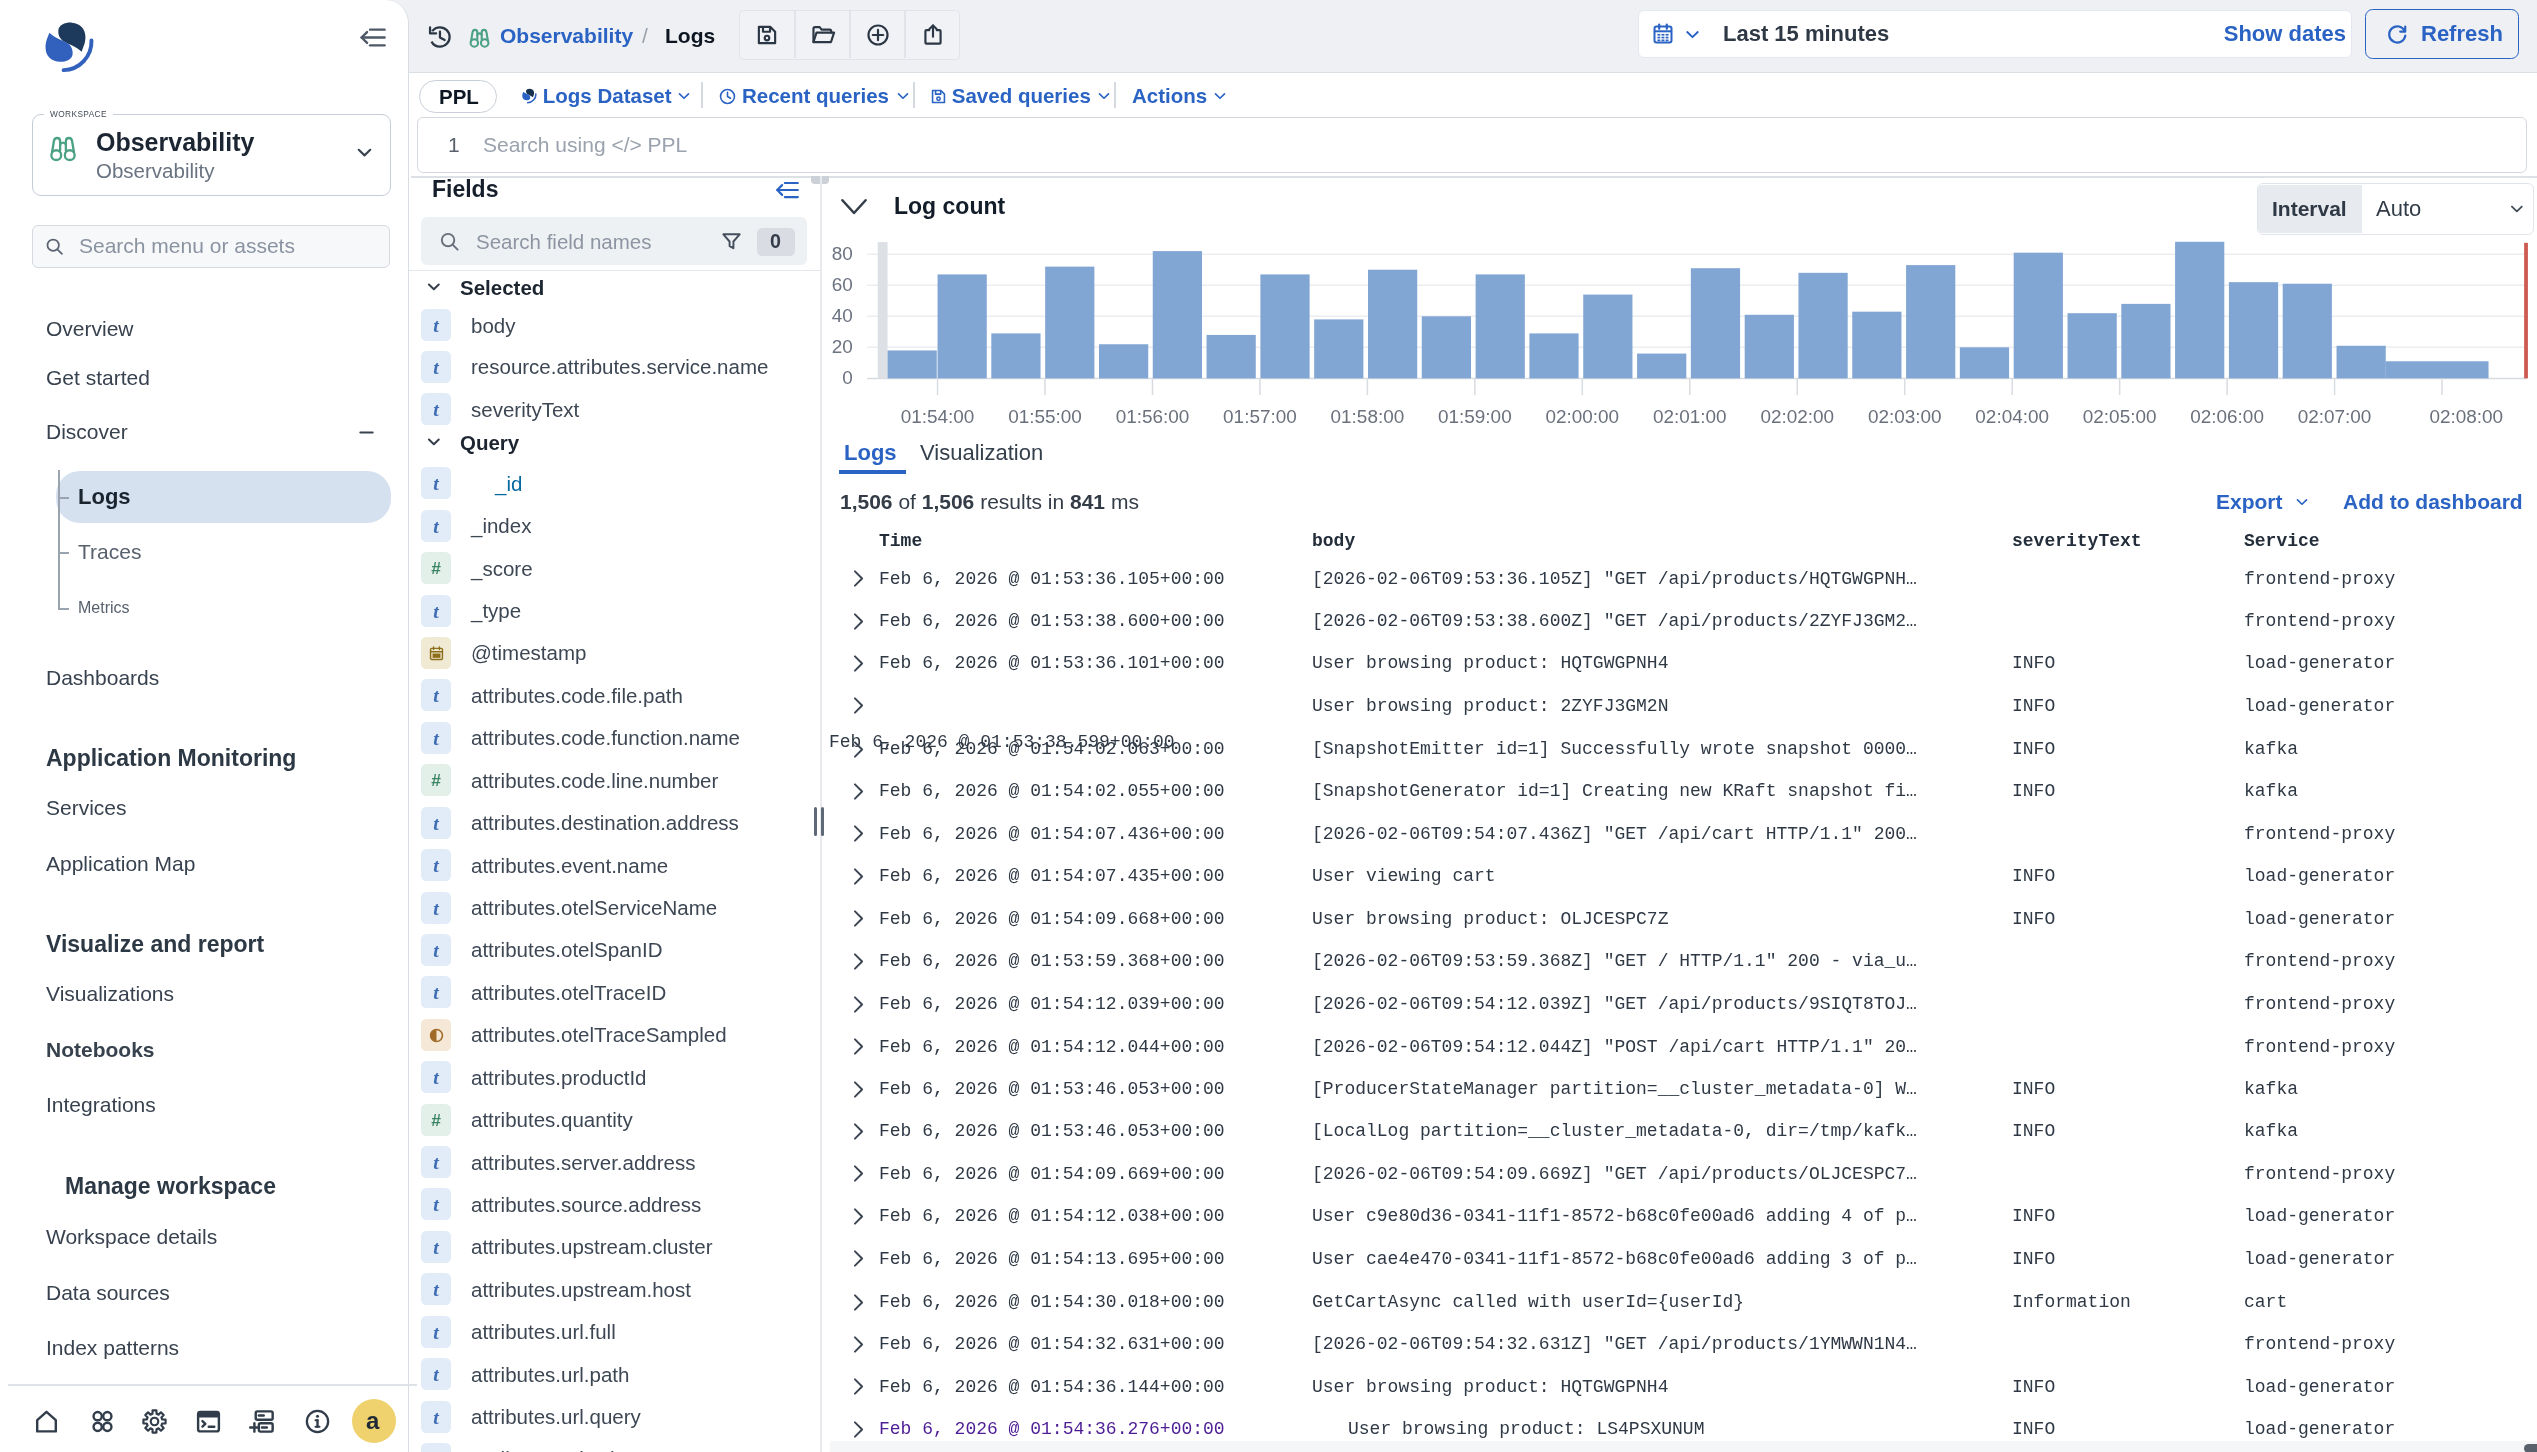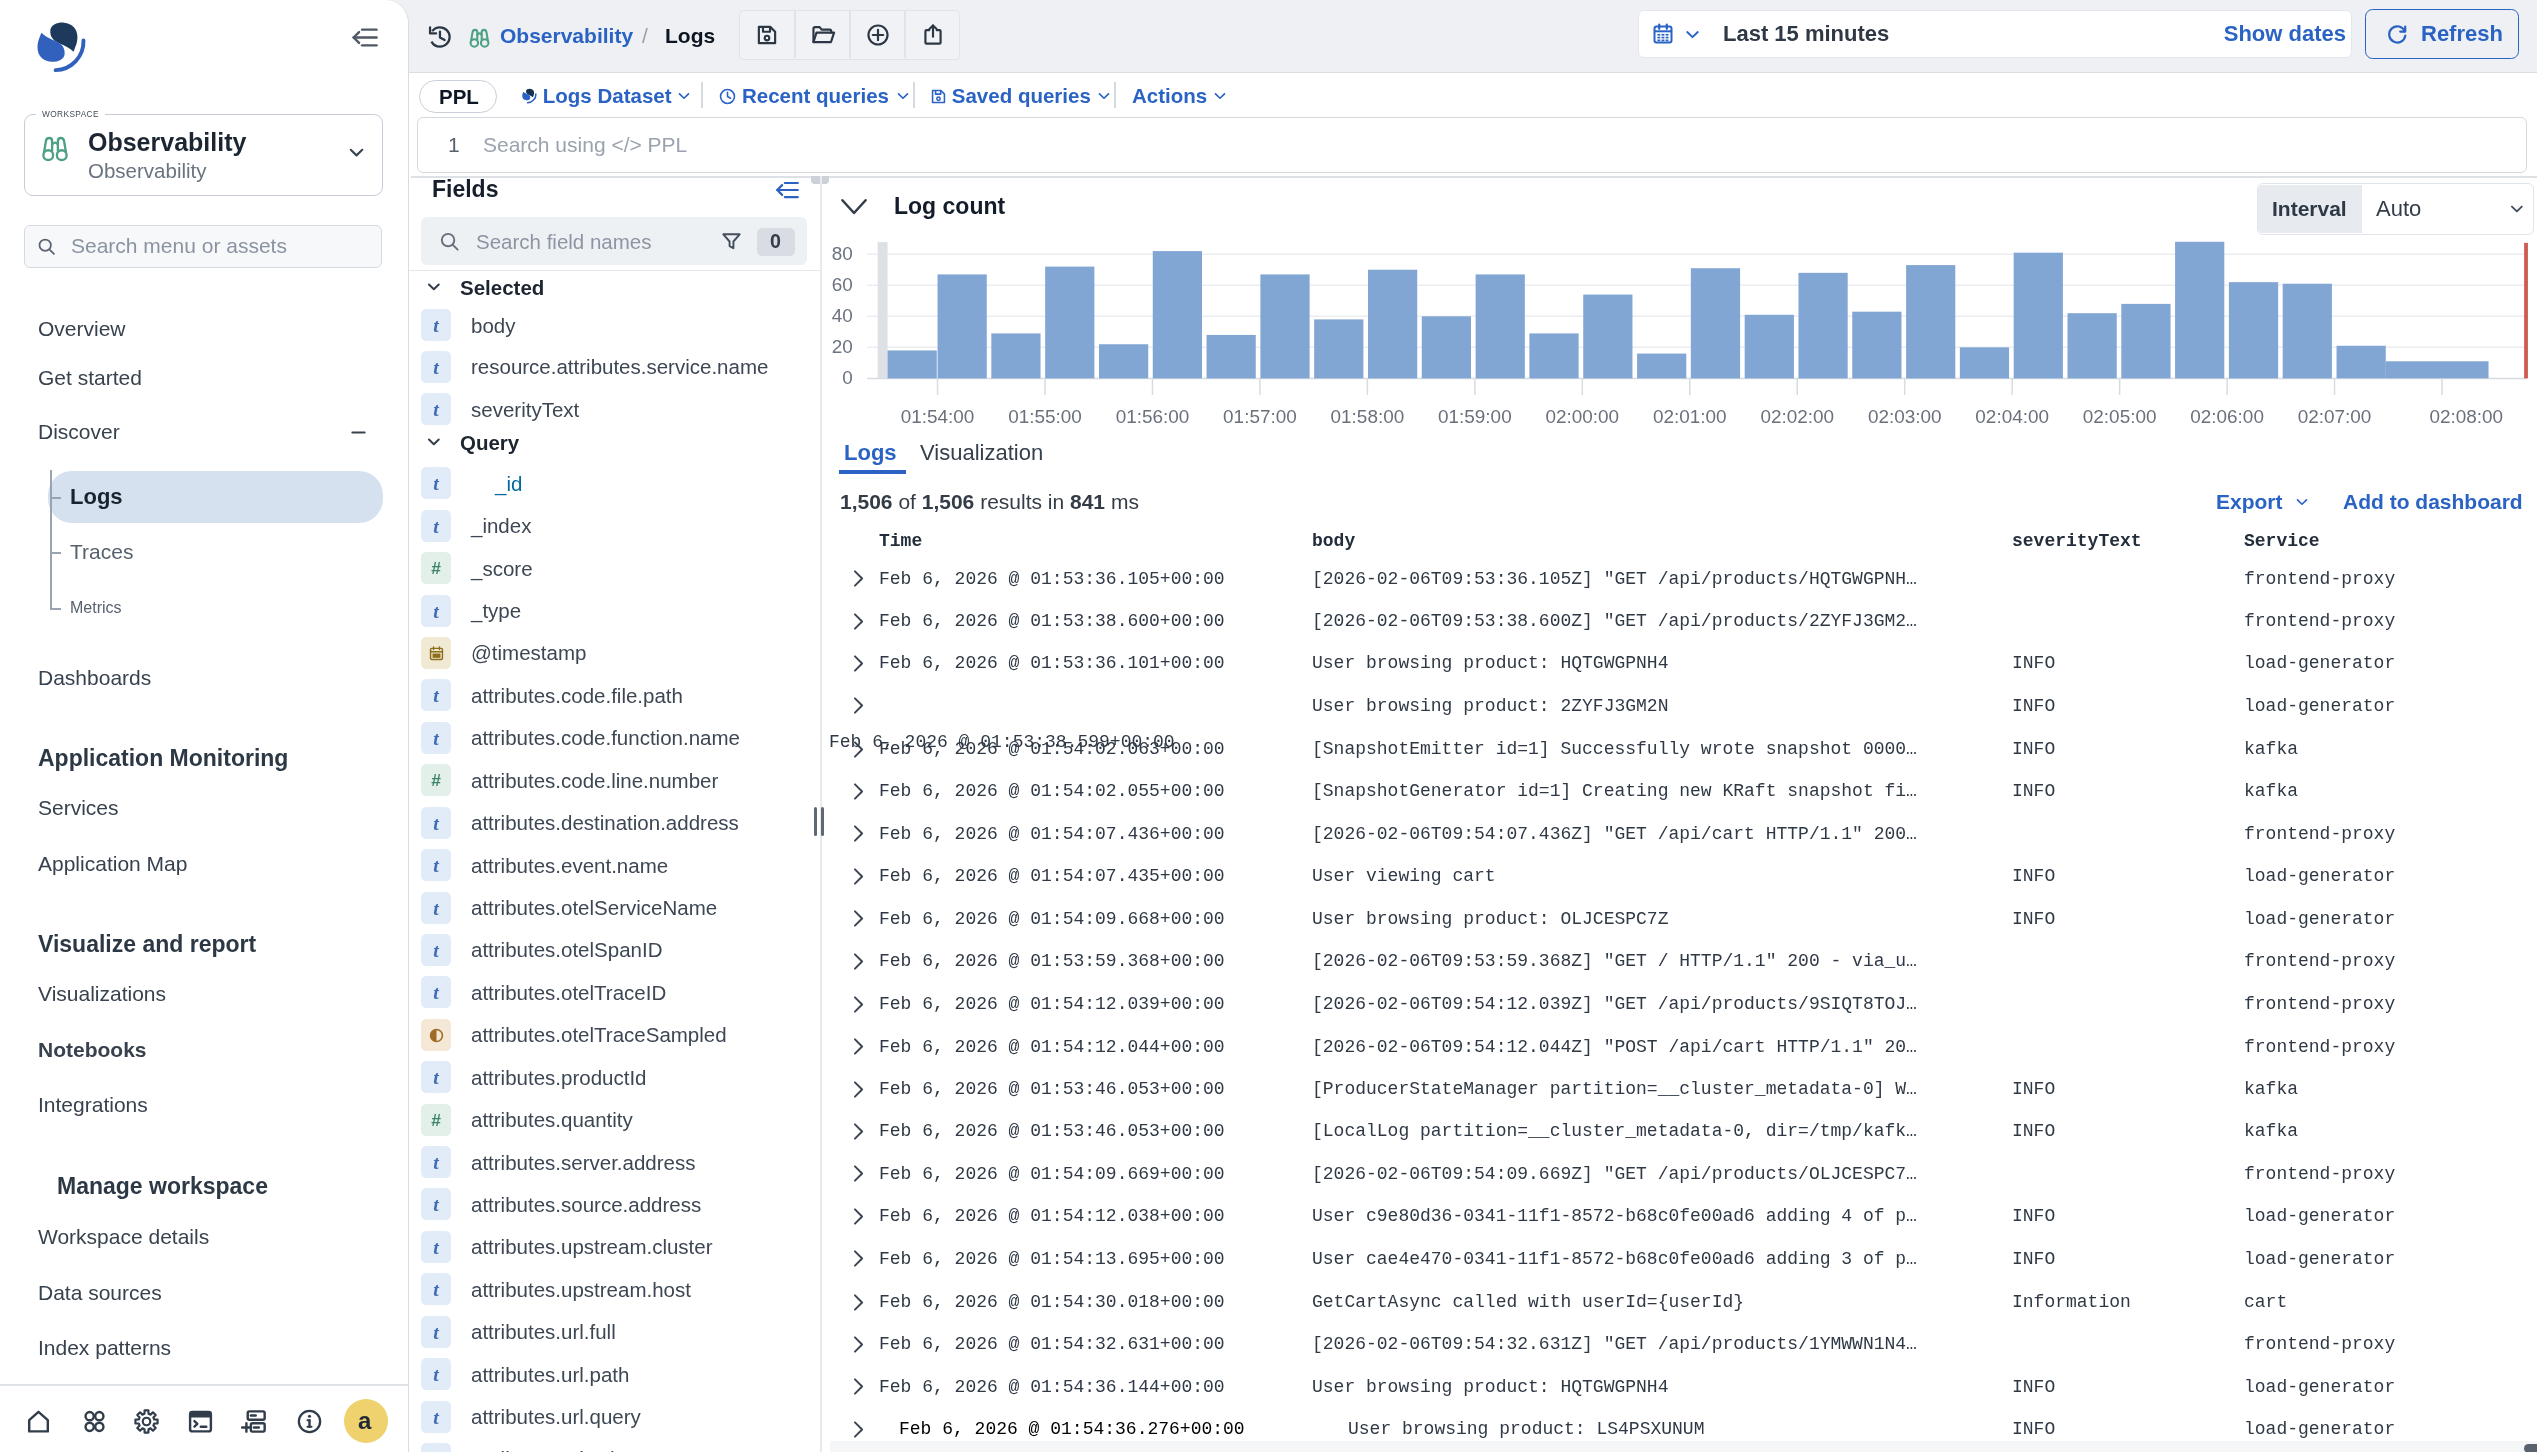--- a/index.html
+++ b/index.html
@@ -91,21 +91,21 @@
 <div style="position:absolute;left:1114px;top:82px;width:1.5px;height:26px;background:#d5dae0"></div>
 <div style="position:absolute;left:1132px;top:77px;height:38px;display:flex;align-items:center;gap:3.8px;white-space:pre"><span style="font-size:20.5px;font-weight:700;color:#2a63c4;line-height:38px">Actions</span><svg width="18" height="18" viewBox="0 0 24 24" fill="none" style="flex:0 0 auto">
       <path d="M6 9.2 12 15l6-5.8" stroke="#2a63c4" stroke-width="2.2" stroke-linecap="round" stroke-linejoin="round"></path>
     </svg></div>
 <div style="position:absolute;left:417px;top:117px;width:2110px;height:56px;background:#fff;border:1.5px solid #d4d9e0;border-radius:6px"></div>
 <div style="position:absolute;left:448px;top:124px;line-height:42px;font-family:'Liberation Sans',sans-serif;font-size:21px;font-weight:400;color:#59616d;white-space:pre;">1</div>
 <div style="position:absolute;left:483px;top:124px;line-height:42px;font-family:'Liberation Sans',sans-serif;font-size:21px;font-weight:400;color:#9aa2ae;white-space:pre;">Search using &lt;/&gt; PPL</div>
 <div style="position:absolute;left:411px;top:176px;width:2127px;height:1.5px;background:#dde1e6"></div>
 <div style="position:absolute;left:811px;top:176px;width:18px;height:7.6px;background:#ccd1d7;border-radius:0 0 3.8px 3.8px"></div>
 <div style="position:absolute;left:0px;top:0px;width:409px;height:1453px;background:#fff;border-right:1.5px solid #d8dde3;border-top-right-radius:23px;z-index:5"></div>
-<div style="position:absolute;left:0;top:0;width:409px;height:1032px;z-index:6">
+<div style="position:absolute;left:8px;top:0;width:409px;height:1032px;z-index:6">
     <svg style="position:absolute;left:30px;top:16.7px" width="64" height="64" viewBox="0 0 85 85" fill="none">
       <path fill="#1d3a5c" d="M45 7.5 C56.5 8.5 63 16 63 26.5 C63 35 60 39.5 58 46 C50.5 39.5 43.5 37 38 34.5 C30 31 26.5 25.5 27 18 C27.5 10.5 36.5 7 45 7.5 Z"></path>
       <path fill="#3160bd" d="M45 7.5 C56.5 8.5 63 16 63 26.5 C63 35 60 39.5 58 46 C50.5 39.5 43.5 37 38 34.5 C30 31 26.5 25.5 27 18 C27.5 10.5 36.5 7 45 7.5 Z" transform="rotate(180 36.5 33.5)"></path>
       <path d="M71 31 A38 38 0 0 1 34 70.5" stroke="#3160bd" stroke-width="5.2" stroke-linecap="round" fill="none"></path>
     </svg>
     <svg style="position:absolute;left:350px;top:23px;" width="29" height="29" viewBox="0 0 24 24" fill="none">
       <path d="M10 5.5H22" stroke="#4e5866" stroke-width="2" stroke-linecap="round" stroke-linejoin="round"></path>
       <path d="M3 12H22" stroke="#4e5866" stroke-width="2" stroke-linecap="round" stroke-linejoin="round"></path>
       <path d="M7.5 7.5 3 12l4.5 4.5" stroke="#4e5866" stroke-width="2" stroke-linecap="round" stroke-linejoin="round"></path>
       <path d="M10 18.5H22" stroke="#4e5866" stroke-width="2" stroke-linecap="round" stroke-linejoin="round"></path>
@@ -534,18 +534,18 @@
 <svg style="position:absolute;left:850px;top:1376px" width="16.7" height="21" viewBox="0 0 22 28" fill="none">
     <path d="M6.5 4.5 16 14 6.5 23.5" stroke="#3a4452" stroke-width="2.6" stroke-linecap="round" stroke-linejoin="round"></path>
   </svg>
 <div style="position:absolute;left:879px;top:1369px;line-height:36px;font-family:'Liberation Mono',monospace;font-size:18px;font-weight:400;color:#2f3945;white-space:pre;">Feb 6, 2026 @ 01:54:36.144+00:00</div>
 <div style="position:absolute;left:1312px;top:1369px;line-height:36px;font-family:'Liberation Mono',monospace;font-size:18px;font-weight:400;color:#2f3945;white-space:pre;">User browsing product: HQTGWGPNH4</div>
 <div style="position:absolute;left:2012px;top:1369px;line-height:36px;font-family:'Liberation Mono',monospace;font-size:18px;font-weight:400;color:#2f3945;white-space:pre;">INFO</div>
 <div style="position:absolute;left:2244px;top:1369px;line-height:36px;font-family:'Liberation Mono',monospace;font-size:18px;font-weight:400;color:#2f3945;white-space:pre;">load-generator</div>
 <svg style="position:absolute;left:850px;top:1419px" width="16.7" height="21" viewBox="0 0 22 28" fill="none">
     <path d="M6.5 4.5 16 14 6.5 23.5" stroke="#3a4452" stroke-width="2.6" stroke-linecap="round" stroke-linejoin="round"></path>
   </svg>
-<div style="position:absolute;left:879px;top:1411px;line-height:36px;font-family:'Liberation Mono',monospace;font-size:18px;font-weight:400;color:#000000;white-space:pre;margin-left:20px;">Feb 6, 2026 @ 01:54:36.276+00:00</div>
+<div style="position:absolute;left:879px;top:1411px;line-height:36px;font-family:'Liberation Mono',monospace;font-size:18px;font-weight:400;color:#4c1d95;white-space:pre;">Feb 6, 2026 @ 01:54:36.276+00:00</div>
 <div style="position:absolute;left:1312px;top:1411px;line-height:36px;font-family:'Liberation Mono',monospace;font-size:18px;font-weight:400;color:#2f3945;white-space:pre;margin-left:36px;">User browsing product: LS4PSXUNUM</div>
 <div style="position:absolute;left:2012px;top:1411px;line-height:36px;font-family:'Liberation Mono',monospace;font-size:18px;font-weight:400;color:#2f3945;white-space:pre;">INFO</div>
 <div style="position:absolute;left:2244px;top:1411px;line-height:36px;font-family:'Liberation Mono',monospace;font-size:18px;font-weight:400;color:#2f3945;white-space:pre;">load-generator</div>
 <div style="position:absolute;left:830px;top:1441px;width:1707px;height:12px;background:#f4f6f8"></div>
 <div style="position:absolute;left:2524px;top:1444px;width:19.7px;height:9px;background:#59616d;border-radius:4.5px"></div>
 
 </body></html>

